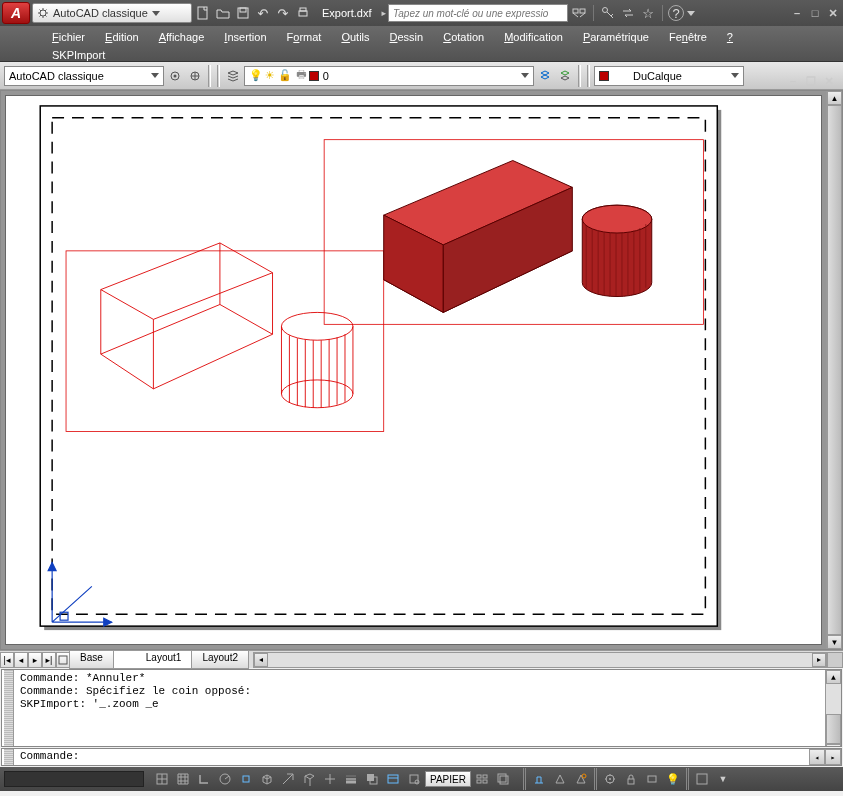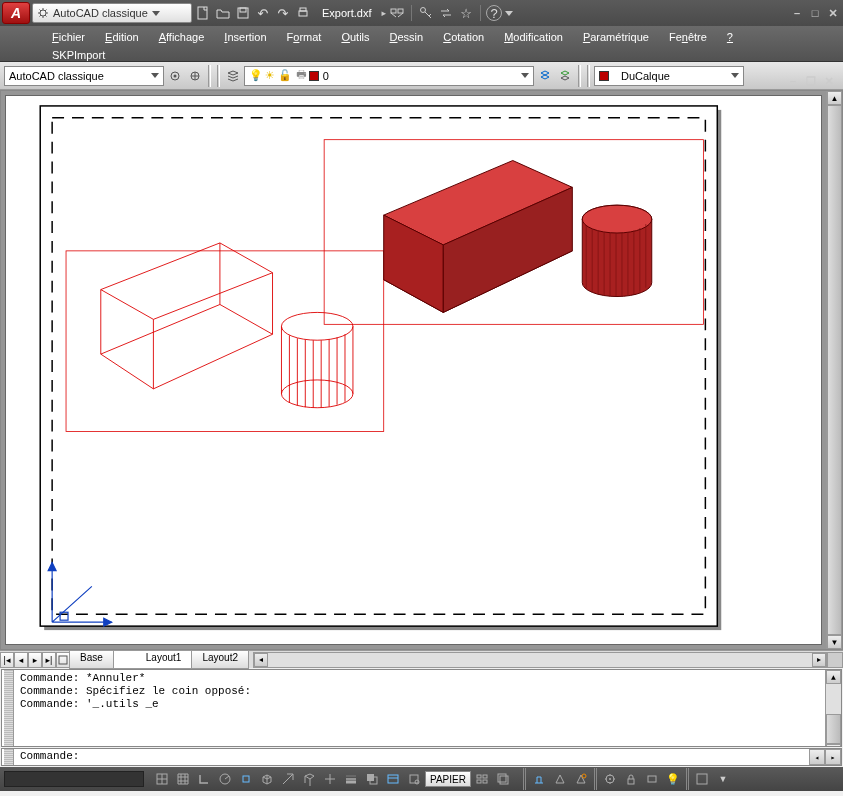--- a/index.html
+++ b/index.html
@@ -75,20 +75,21 @@
   <div class="ticon">↶</div>
   <div class="ticon">↷</div>
   <div class="ticon">
       <svg width="14" height="14" viewBox="0 0 14 14">
         <rect x="3" y="5" width="8" height="5" fill="none" stroke="#ddd"></rect>
         <rect x="4" y="2" width="6" height="3" fill="none" stroke="#ddd"></rect>
       </svg>
     </div>
   <span class="titlefile">Export.dxf</span>
   <span style="color:#ccc;font-size:9px;">▸</span>
+  <input class="searchbox" placeholder="Tapez un mot-clé ou une expressio" style="">
   <div class="ticon">
       <svg width="14" height="14" viewBox="0 0 14 14">
         <rect x="1" y="3" width="5" height="4" fill="none" stroke="#ccc"></rect>
         <rect x="8" y="3" width="5" height="4" fill="none" stroke="#ccc"></rect>
         <path d="M1 7l5 4M13 7l-5 4" stroke="#ccc"></path>
       </svg>
     </div>
   <div style="width:1px;height:16px;background:#777;margin:0 3px;"></div>
   <div class="ticon">
       <svg width="14" height="14" viewBox="0 0 14 14">
@@ -180,21 +181,21 @@
   <div class="tbicon">
       <svg width="14" height="14" viewBox="0 0 14 14">
         <path d="M3 4l4-2 4 2-4 2z" fill="none" stroke="#393"></path>
         <path d="M3 9l4-2 4 2-4 2z" fill="none" stroke="#555"></path>
       </svg>
     </div>
   <div class="sep"></div>
   <div class="sep"></div>
   <div class="tb-dd" style="width:150px;">
     <span class="sq" style="background:#b00;"></span>
-    <span style="margin-left:4px;padding-left:8px;">DuCalque</span>
+    <span style="margin-left:16px;padding-left:8px;">DuCalque</span>
     <div class="tri"></div>
   </div>
 </div>
 
 <div class="canvas-wrap">
   <div class="canvas-main">
     <svg width="100%" height="100%" viewBox="0 0 800 552">
 
       <rect x="28" y="14" width="682" height="524" fill="#888"></rect>
       <rect x="24" y="10" width="682" height="524" fill="#fff" stroke="#000" stroke-width="1.5"></rect>
@@ -290,21 +291,21 @@
     <div style="flex:1;"></div>
     <div class="scrbtn" style="width:14px;height:14px;">▸</div>
   </div>
   <div style="width:16px;height:16px;background:#ccc;border:1px solid #999;"></div>
 </div>
 
 <div class="cmdwin">
   <div style="position:absolute;left:2px;top:0;bottom:0;width:10px;background:repeating-linear-gradient(#bbb,#bbb 1px,#ddd 1px,#ddd 2px);border-right:1px solid #999;"></div>
   <div>Commande: *Annuler*</div>
   <div>Commande: Spécifiez le coin opposé:</div>
-  <div>Commande: '_.utils _e</div>
+  <div>SKPImport: '_.zoom _e</div>
   <div style="position:absolute;right:0;top:0;bottom:0;width:16px;background:#ddd;border-left:1px solid #999;display:flex;flex-direction:column;">
     <div class="scrbtn">▲</div>
       <div class="scrtrack" style="flex:1;">
         <div class="scrthumb" style="height:30px;margin-top:30px;"></div>
       </div>
       <div class="scrbtn">▼</div>
   </div>
 </div>
 <div class="cmdline">
   <div style="position:absolute;left:2px;top:0;bottom:0;width:10px;background:repeating-linear-gradient(#bbb,#bbb 1px,#ddd 1px,#ddd 2px);border-right:1px solid #999;"></div>

